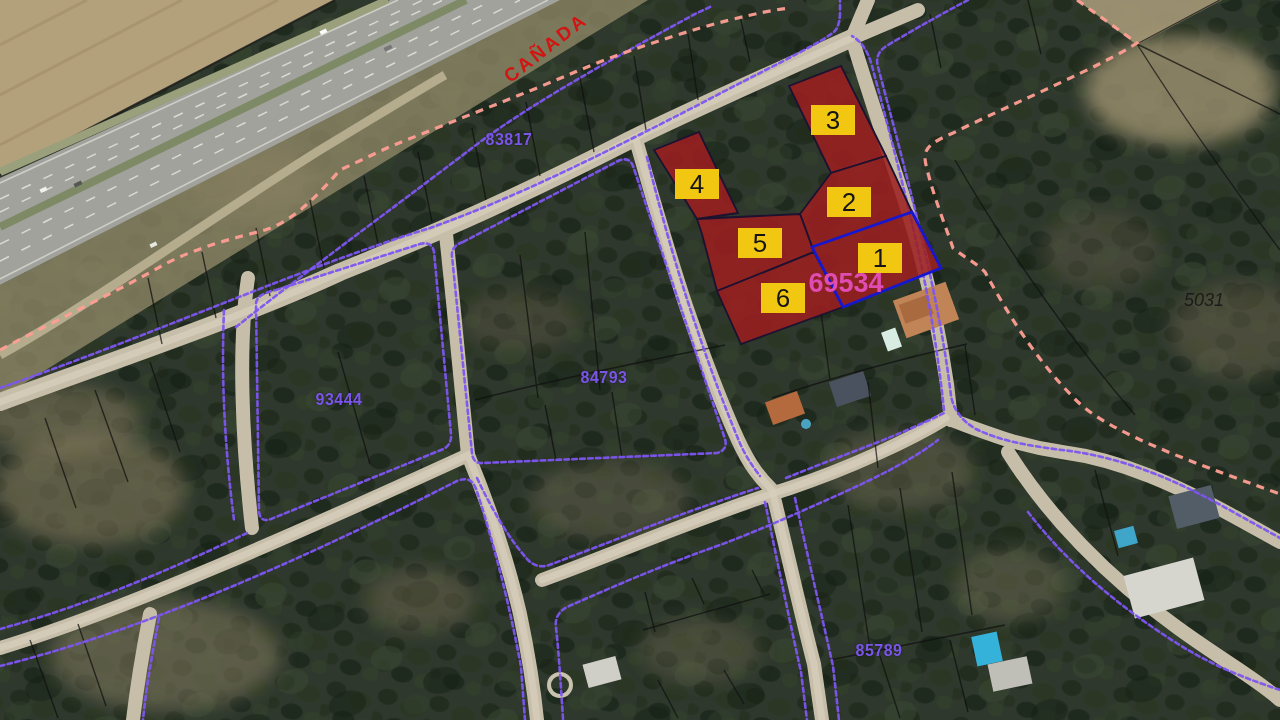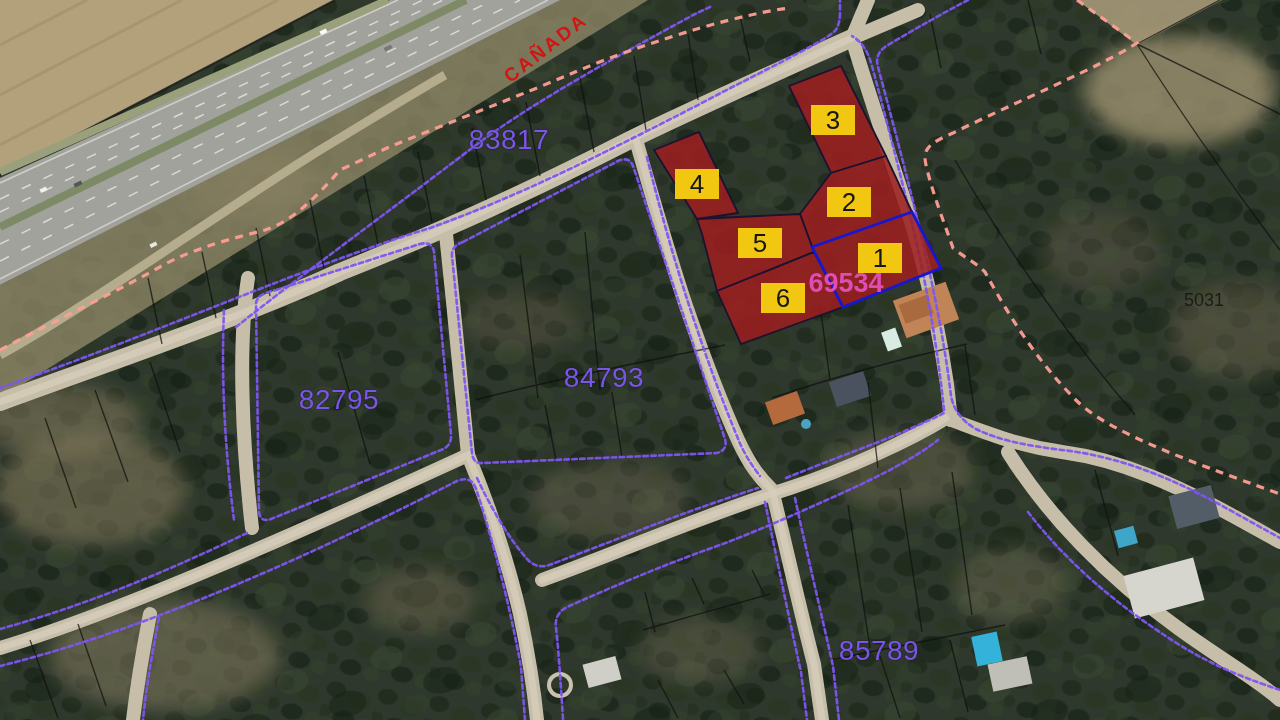--- a/index.html
+++ b/index.html
@@ -19,24 +19,24 @@
   .bl{fill:none;stroke:#101010;stroke-width:1.4;opacity:.72;}
   .pu{fill:none;stroke:var(--c-boundary-purple,#7d55f0);stroke-width:2.6;
       stroke-dasharray:4.5 3.4;stroke-linecap:round;opacity:.95;}
   .pk{fill:none;stroke:var(--c-boundary-pink,#ff9e93);stroke-width:3.2;
       stroke-dasharray:8 6.5;opacity:.95;}
   .plot{fill:var(--c-plot-red,#9c1f20);fill-opacity:.87;
         stroke:var(--c-plot-outline,#1d1230);stroke-width:1.8;}
   .plot.selected{stroke:var(--c-selected-blue,#1717cf);stroke-width:2.8;}
   
   .ovl{position:absolute;transform:translate(-50%,-50%);white-space:nowrap;}
-  .plabel{color:var(--c-label-purple,#7b55e8);font-size:28px;font-weight:normal;
+  .plabel{color:var(--c-label-purple,#7b55e8);font-size:16px;font-weight:bold;
           letter-spacing:.5px;text-shadow:0 0 2px rgba(10,10,30,.55);}
   .alabel{color:var(--c-label-magenta,#df4cb2);font-size:27px;font-weight:bold;}
-  .klabel{color:#151515;font-size:18px;font-weight:500;opacity:.85;}
+  .klabel{color:#151515;font-size:18px;font-style:italic;font-weight:500;opacity:.85;}
   .canada{color:var(--c-label-red,#d21511);font-size:19px;font-weight:bold;
           letter-spacing:3px;transform:translate(-50%,-50%) rotate(-38deg);}
   .chip{position:absolute;width:44px;height:30px;background:var(--c-chip-yellow,#f1c711);
         color:#151515;font-size:26px;font-weight:500;text-align:center;line-height:30px;}
   .watermark{color:var(--c-watermark-gray,#e3e3e3);opacity:.8;font-size:45px;
              font-weight:bold;letter-spacing:1px;}
 </style>
 </head>
 <body>
 
@@ -185,21 +185,21 @@
     <polygon class="plot" points="654,150 699,132 738,213 697,219"></polygon>
     <polygon class="plot" points="789,86 841,66 886,156 831,173"></polygon>
     <polygon class="plot" points="800,214 831,173 886,156 912,212 812,247"></polygon>
     <polygon class="plot" points="697,219 800,214 814,252 717,291 702,234"></polygon>
     <polygon class="plot" points="717,291 814,252 843,307 741,344"></polygon>
     <polygon class="plot selected" points="812,247 912,212 941,268 843,307"></polygon>
   </g>
 </svg>
 
 <div class="ovl plabel" style="left:509px;top:140px;">83817</div>
-<div class="ovl plabel" style="left:339px;top:400px;">82795</div>
+<div class="ovl plabel" style="left:339px;top:400px;">93444</div>
 <div class="ovl plabel" style="left:604px;top:378px;">84793</div>
 <div class="ovl plabel" style="left:879px;top:643px;margin-top:8px;">85789</div>
 <div class="ovl alabel" style="left:846px;top:283px;">69534</div>
 <div class="ovl klabel" style="left:1204px;top:300px;">5031</div>
 <div class="ovl canada" style="left:546px;top:48px;">CAÑADA</div>
 
 <div class="chip" style="left:858px;top:243px;">1</div>
 <div class="chip" style="left:827px;top:187px;">2</div>
 <div class="chip" style="left:811px;top:105px;">3</div>
 <div class="chip" style="left:675px;top:169px;">4</div>

